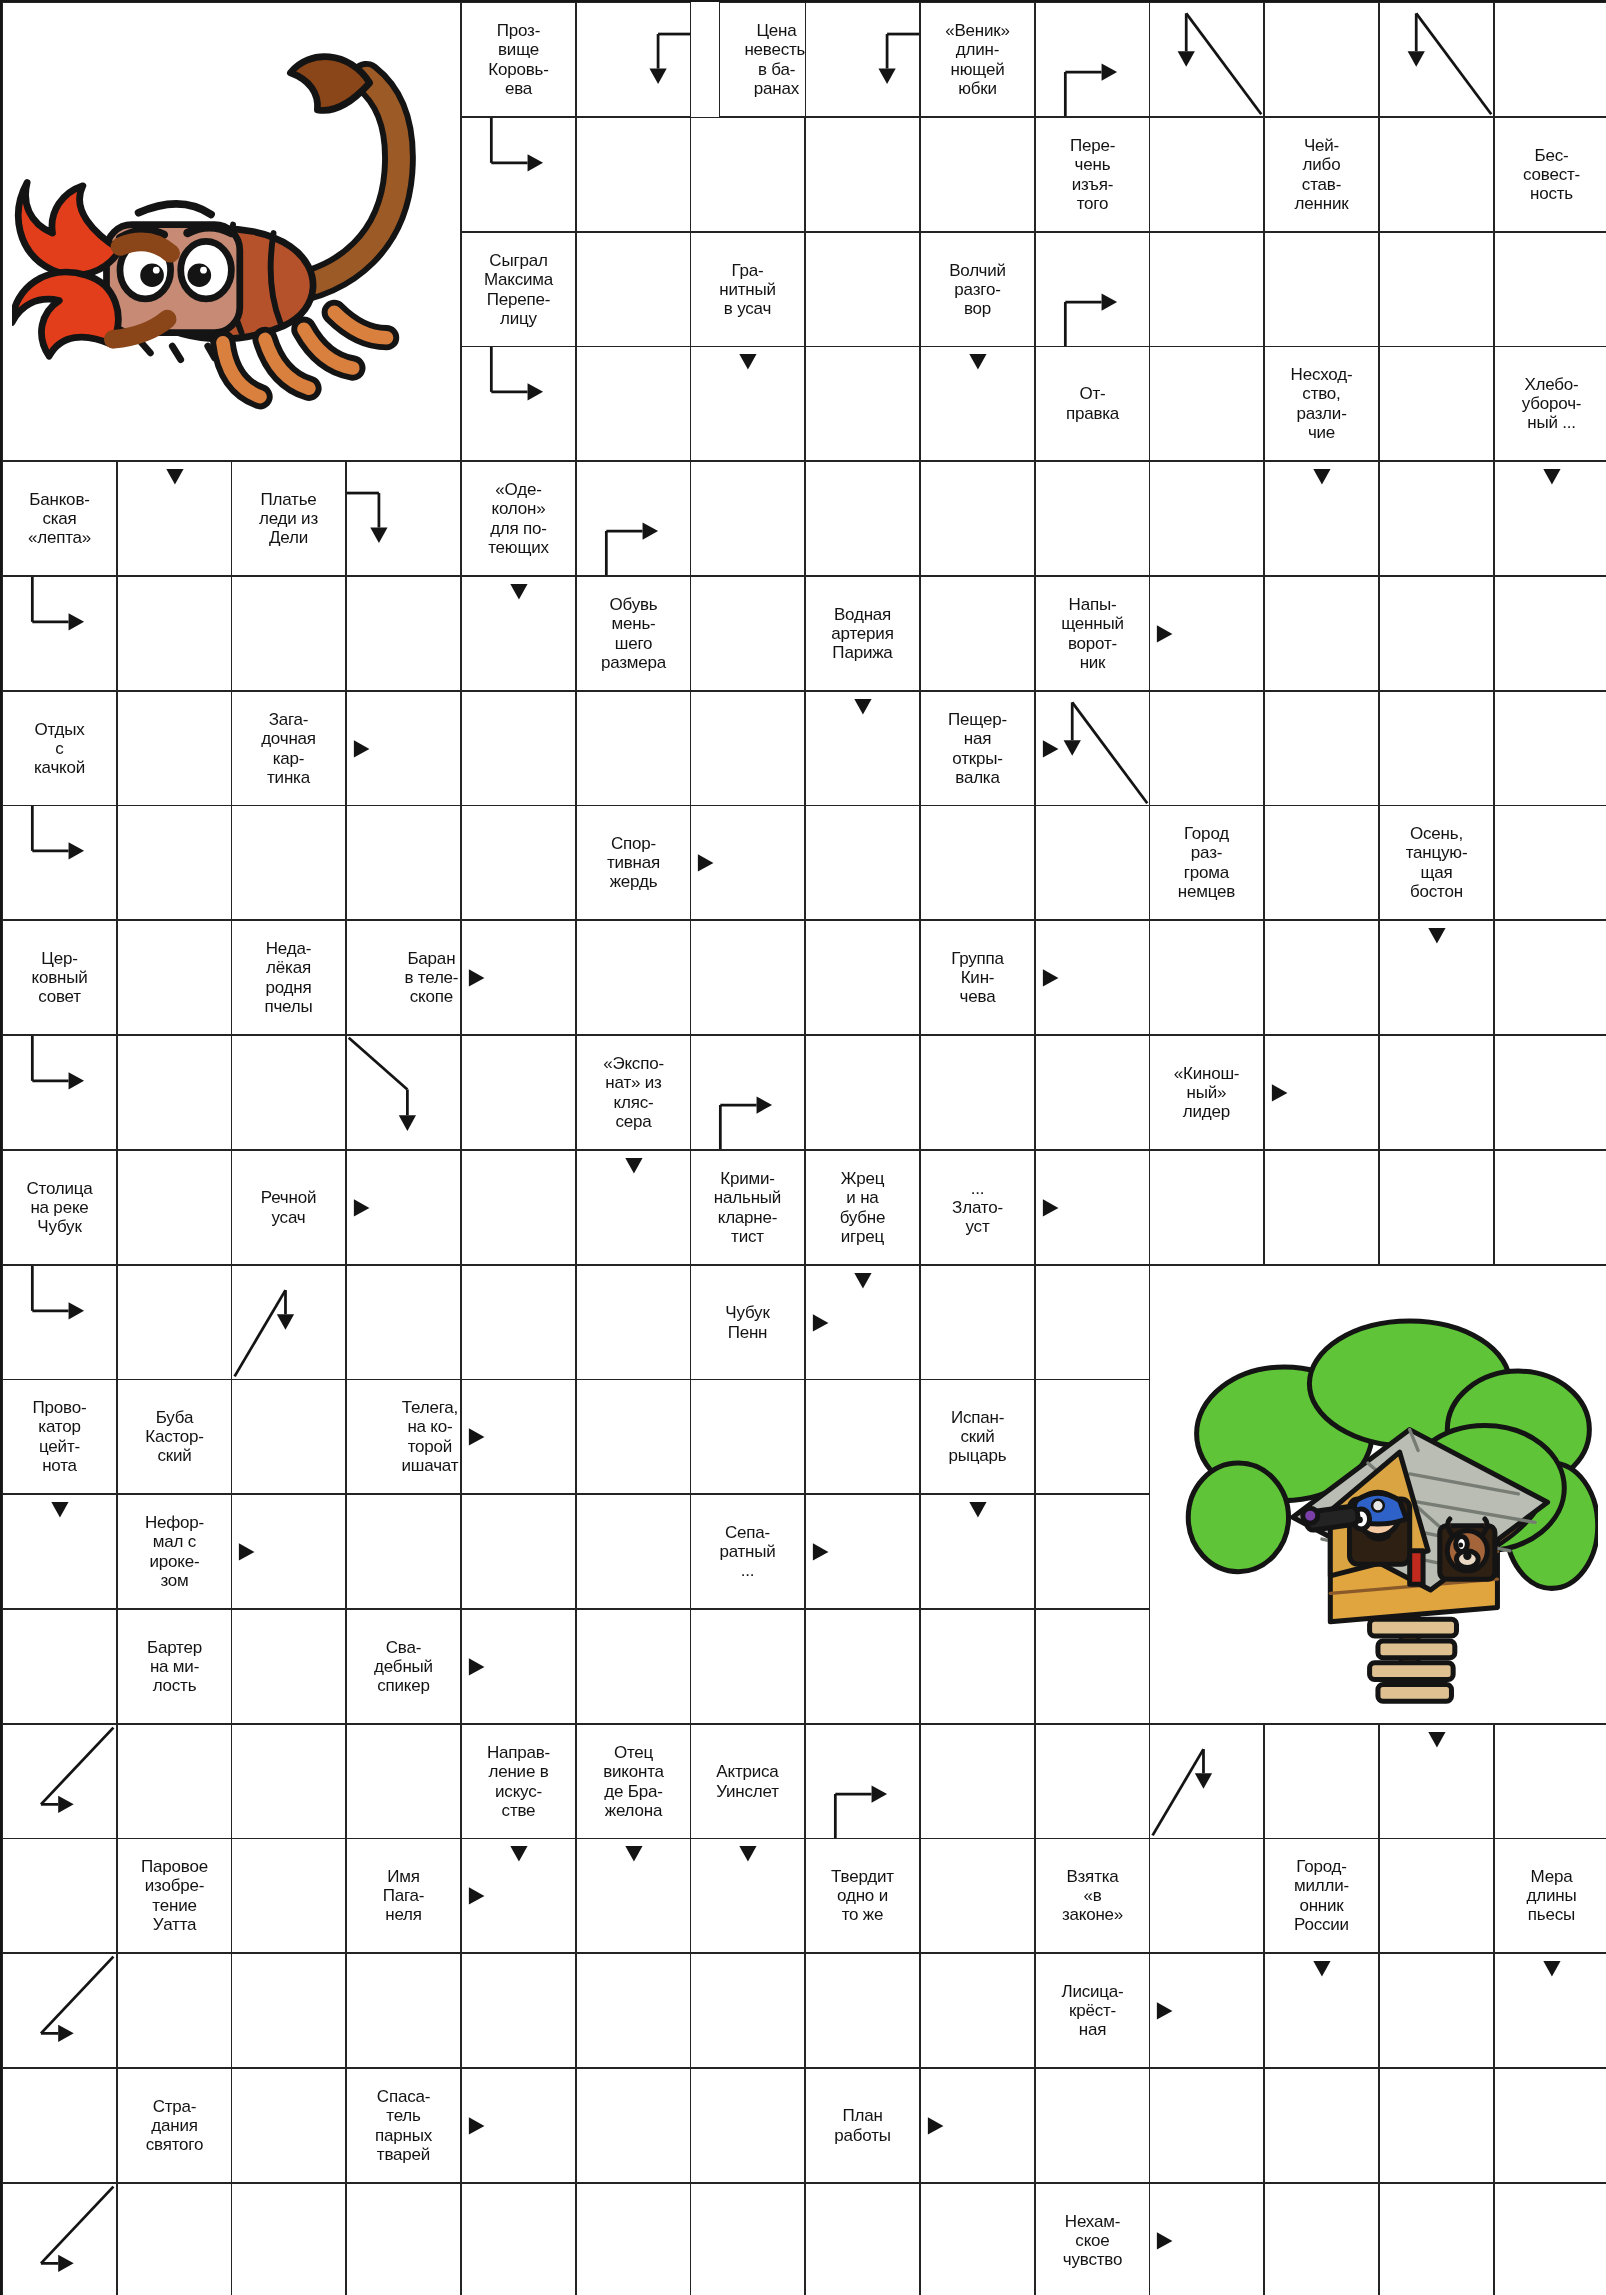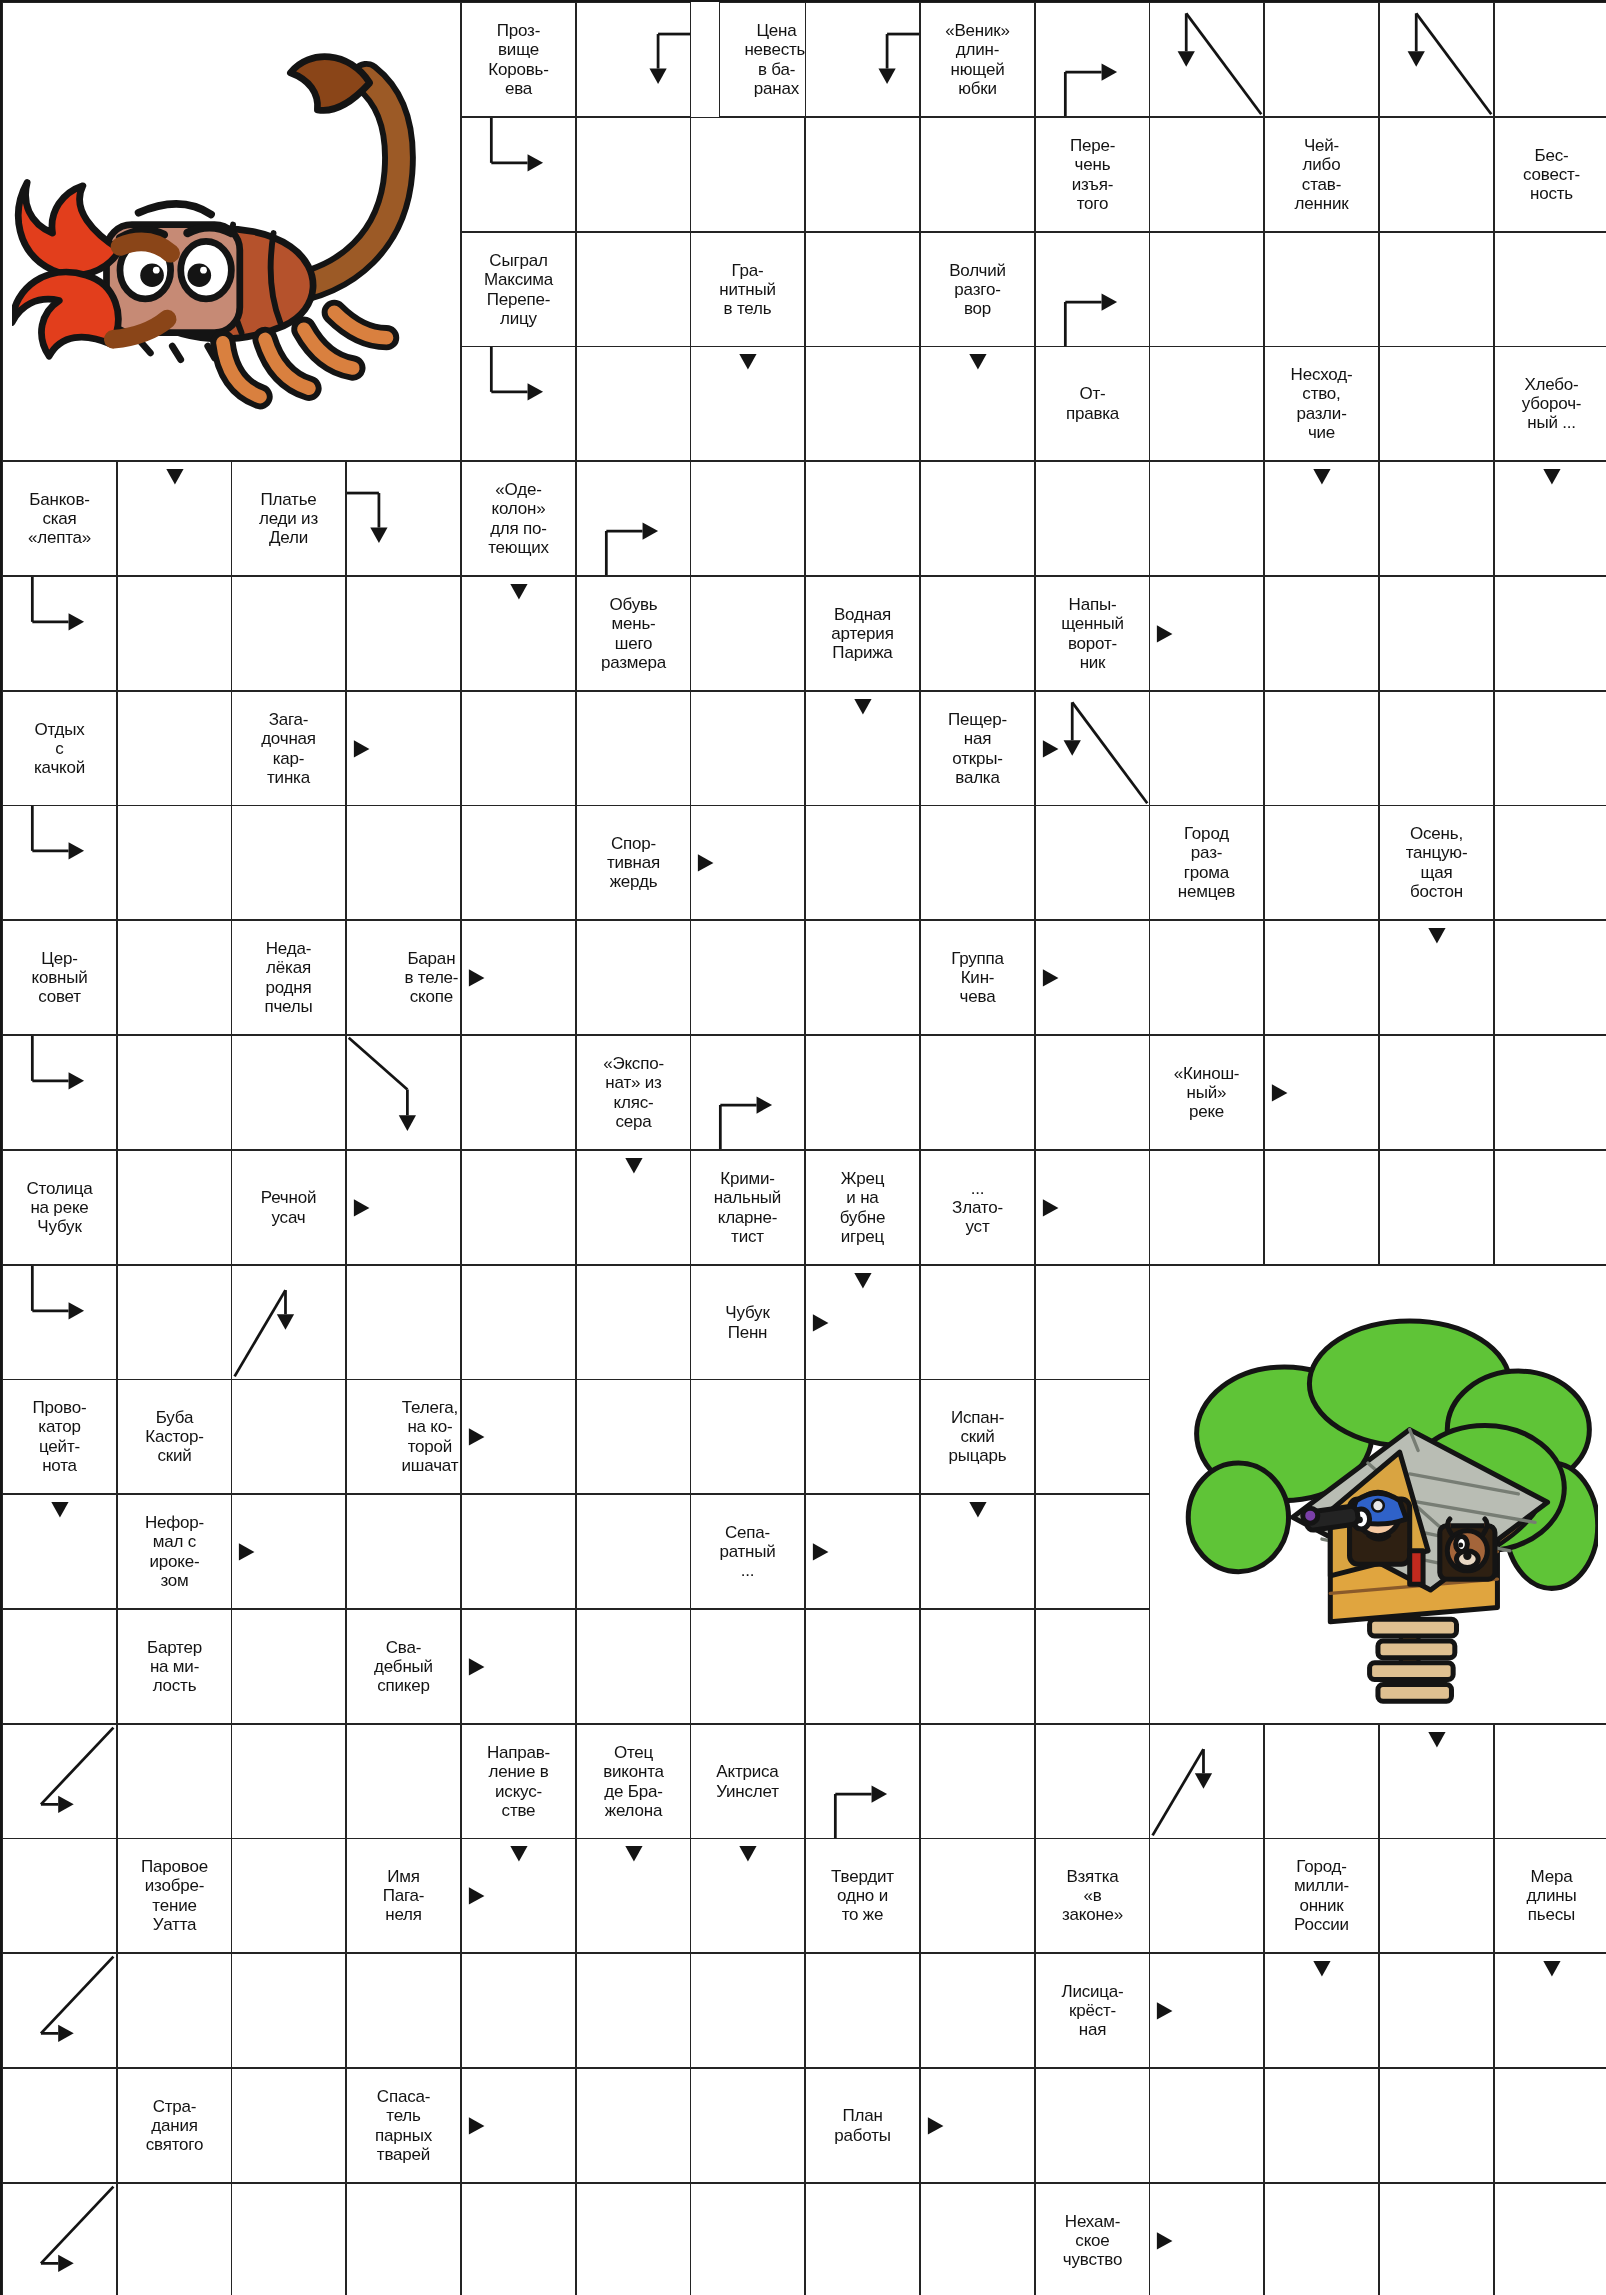--- a/index.html
+++ b/index.html
@@ -109,21 +109,21 @@
       <div class="cell clue" style="left: 459px; top: 230px; width: 115px; height: 115px;">
         <span class="clue-text">Сыграл
 Максима
 Перепе-
 лицу</span>
       </div>
       <div class="cell" style="left: 574px; top: 230px; width: 115px; height: 115px;"></div>
       <div class="cell clue" style="left: 688px; top: 230px; width: 115px; height: 115px;">
         <span class="clue-text">Гра-
 нитный
-в тель</span>
+в усач</span>
       </div>
       <div class="cell" style="left: 803px; top: 230px; width: 115px; height: 115px;"></div>
       <div class="cell clue" style="left: 918px; top: 230px; width: 115px; height: 115px;">
         <span class="clue-text">Волчий
 разго-
 вор</span>
       </div>
       <div class="cell" style="left: 1033px; top: 230px; width: 115px; height: 115px;">
         <svg viewBox="0 0 131 131" preserveAspectRatio="none" class="arrow-svg">
           <line x1="34" y1="131" x2="34" y2="80" stroke="#141414" stroke-width="3.2"></line>
@@ -419,21 +419,21 @@
           <line x1="34" y1="80" x2="76" y2="80" stroke="#141414" stroke-width="3.2"></line>
           <polygon points="94,80 76,70 76,90" fill="#141414"></polygon>
         </svg>
       </div>
       <div class="cell" style="left: 803px; top: 1033px; width: 115px; height: 115px;"></div>
       <div class="cell" style="left: 918px; top: 1033px; width: 115px; height: 115px;"></div>
       <div class="cell" style="left: 1033px; top: 1033px; width: 115px; height: 115px;"></div>
       <div class="cell clue" style="left: 1147px; top: 1033px; width: 115px; height: 115px;">
         <span class="clue-text">«Кинош-
 ный»
-реке</span>
+лидер</span>
       </div>
       <div class="cell" style="left: 1262px; top: 1033px; width: 115px; height: 115px;">
         <svg viewBox="0 0 131 131" preserveAspectRatio="none" class="arrow-svg">
           <polygon points="26,66 8,56 8,76" fill="#141414"></polygon>
         </svg>
       </div>
       <div class="cell" style="left: 1377px; top: 1033px; width: 115px; height: 115px;"></div>
       <div class="cell" style="left: 1492px; top: 1033px; width: 115px; height: 115px;"></div>
       <div class="cell clue" style="left: 0px; top: 1148px; width: 115px; height: 115px;">
         <span class="clue-text">Столица

